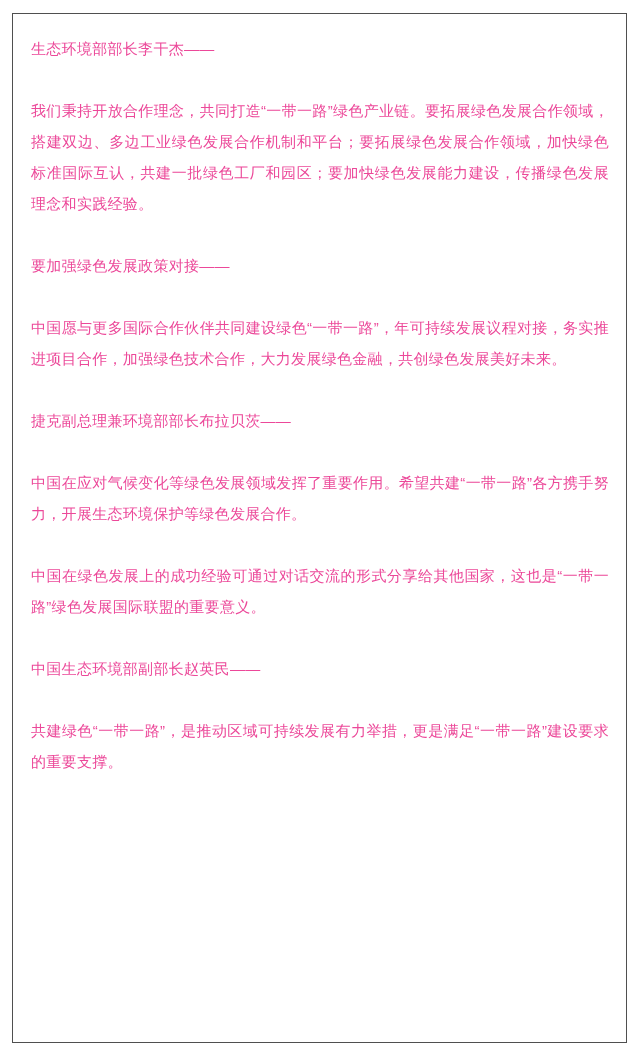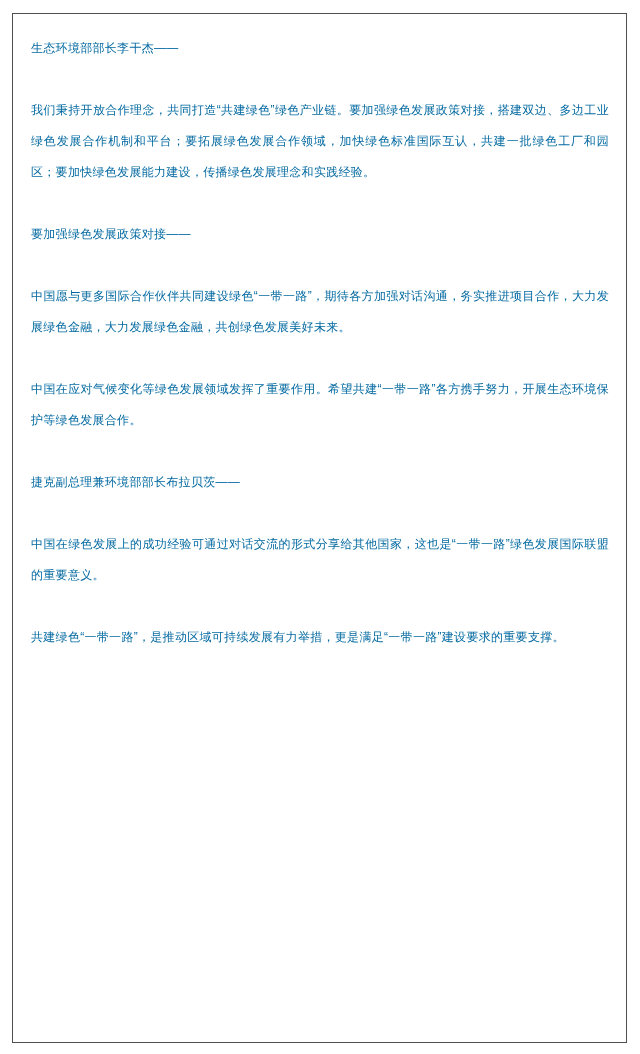--- a/index.html
+++ b/index.html
@@ -18,40 +18,41 @@
     left: 12px;
     top: 13px;
     width: 615px;
     height: 1030px;
     background: #ffffff;
     border: 1px solid #4f4f4f;
     padding: 19px 17px 14px 18px;
     overflow: hidden;
   }
   .block {
-    color: #0369a1;
-    font-size: 12px;
+    color: #ec4899;
+    font-size: 15px;
     line-height: 31px;
     letter-spacing: 0.3px;
     margin-bottom: 31px;
   }
   .block:last-child { margin-bottom: 0; }
   .speaker-heading {
     text-align: left;
     white-space: nowrap;
   }
   .quote-paragraph {
     text-align: justify;
   }
 </style>
 </head>
 <body>
 
 <div class="article-frame">
   <p class="block speaker-heading">生态环境部部长李干杰——</p>
-  <p class="block quote-paragraph">我们秉持开放合作理念，共同打造“共建绿色”绿色产业链。要加强绿色发展政策对接，搭建双边、多边工业绿色发展合作机制和平台；要拓展绿色发展合作领域，加快绿色标准国际互认，共建一批绿色工厂和园区；要加快绿色发展能力建设，传播绿色发展理念和实践经验。</p>
+  <p class="block quote-paragraph">我们秉持开放合作理念，共同打造“一带一路”绿色产业链。要拓展绿色发展合作领域，搭建双边、多边工业绿色发展合作机制和平台；要拓展绿色发展合作领域，加快绿色标准国际互认，共建一批绿色工厂和园区；要加快绿色发展能力建设，传播绿色发展理念和实践经验。</p>
   <p class="block speaker-heading">要加强绿色发展政策对接——</p>
-  <p class="block quote-paragraph">中国愿与更多国际合作伙伴共同建设绿色“一带一路”，期待各方加强对话沟通，务实推进项目合作，大力发展绿色金融，大力发展绿色金融，共创绿色发展美好未来。</p>
+  <p class="block quote-paragraph">中国愿与更多国际合作伙伴共同建设绿色“一带一路”，年可持续发展议程对接，务实推进项目合作，加强绿色技术合作，大力发展绿色金融，共创绿色发展美好未来。</p>
+  <p class="block speaker-heading">捷克副总理兼环境部部长布拉贝茨——</p>
   <p class="block quote-paragraph">中国在应对气候变化等绿色发展领域发挥了重要作用。希望共建“一带一路”各方携手努力，开展生态环境保护等绿色发展合作。</p>
-  <p class="block speaker-heading">捷克副总理兼环境部部长布拉贝茨——</p>
   <p class="block quote-paragraph">中国在绿色发展上的成功经验可通过对话交流的形式分享给其他国家，这也是“一带一路”绿色发展国际联盟的重要意义。</p>
+  <p class="block speaker-heading">中国生态环境部副部长赵英民——</p>
   <p class="block quote-paragraph">共建绿色“一带一路”，是推动区域可持续发展有力举措，更是满足“一带一路”建设要求的重要支撑。</p>
 </div>
 
 </body></html>

